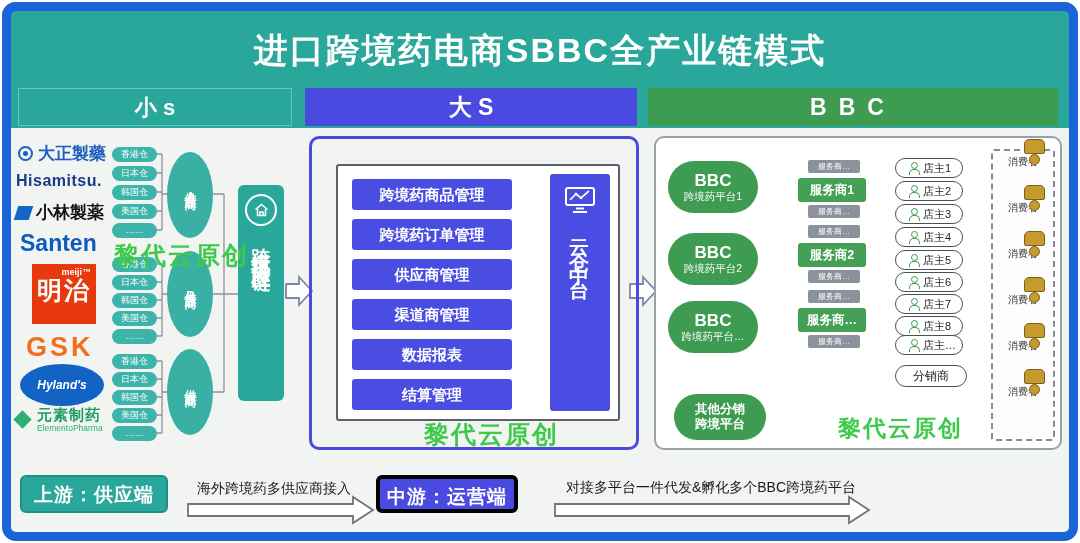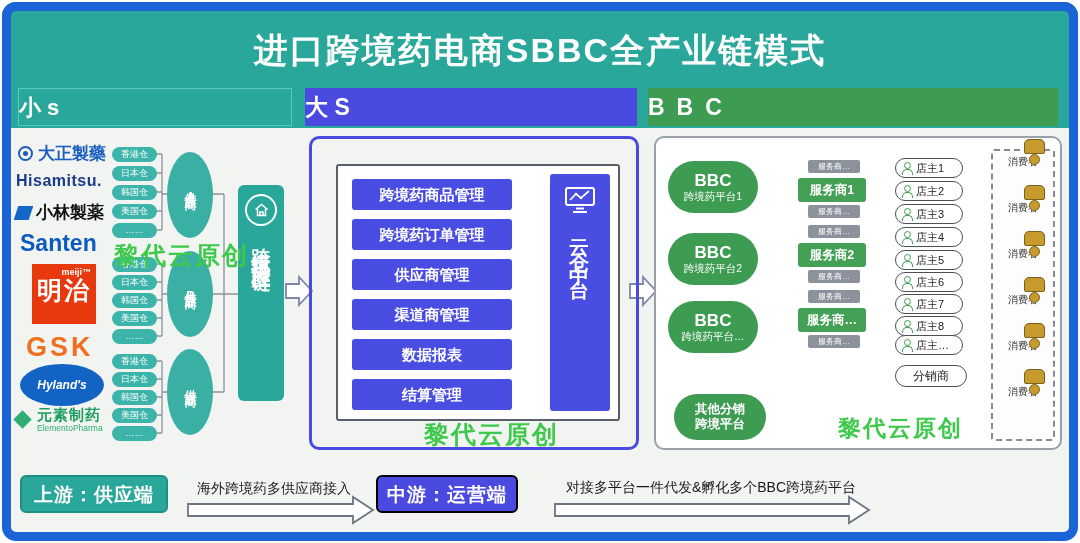--- a/index.html
+++ b/index.html
@@ -2,21 +2,21 @@
 <html><head>
 <meta charset="utf-8">
 <style>
   * { margin:0; padding:0; box-sizing:border-box; }
   body { background:#fff; font-family:"Liberation Sans","DejaVu Sans",sans-serif; }
   .page { position:relative; width:1080px; height:543px; background:#fff; overflow:hidden; }
   .canvas { position:absolute; inset:2px; background:#f2f4f2; border-radius:14px; overflow:hidden; }
   .frame-border { position:absolute; inset:2px; border:9px solid #1b64d8; border-radius:14px; z-index:60; pointer-events:none; }
   .teal-band { position:absolute; left:0; top:0; width:100%; height:126px; background:#2aa79b; }
   .title { position:absolute; left:0; right:0; top:26px; text-align:center; color:#fff; font-size:34px; font-weight:bold; letter-spacing:2px; z-index:2; }
-  .hdr { position:absolute; top:86px; height:38px; line-height:38px; color:#fff; font-weight:bold; z-index:2; }
+  .hdr { position:absolute; top:86px; height:38px; line-height:38px; text-align:center; color:#fff; font-weight:bold; z-index:2; }
   .hdr-small { left:16px; width:274px; background:#2aa79b; font-size:22px; border:1px solid #5cc9bf; }
   .hdr-big   { left:303px; width:332px; background:#4a4ae0; font-size:23px; }
   .hdr-bbc   { left:646px; width:410px; background:#3e9b52; font-size:23px; letter-spacing:12px; }
 
   svg.connectors { position:absolute; left:0; top:0; z-index:1; }
 
   
   .brand { position:absolute; display:flex; align-items:center; gap:5px; z-index:3; }
   .b-taisho { left:16px; top:140px; color:#1b5ebe; font-size:17px; font-weight:bold; }
   .crest { width:15px; height:15px; border:2px solid #1b5ebe; border-radius:50%; position:relative; }
@@ -57,36 +57,36 @@
 
   
   .bbc-panel { position:absolute; left:652px; top:134px; width:408px; height:314px; background:#fff; border:2px solid #9aa0a8; border-radius:10px; z-index:2; }
   .platform-oval { position:absolute; left:666px; width:90px; height:52px; background:#3e9b52; border-radius:26px; color:#fff; text-align:center; display:flex; flex-direction:column; justify-content:center; z-index:3; }
   .platform-oval .l1 { font-size:17px; font-weight:bold; line-height:18px; }
   .platform-oval .l2 { font-size:10.5px; line-height:13px; }
   .other-oval { position:absolute; left:672px; top:392px; width:92px; height:46px; background:#3e9b52; border-radius:23px; color:#fff; text-align:center; display:flex; flex-direction:column; justify-content:center; z-index:3; }
   .other-oval span { font-size:12.5px; font-weight:bold; line-height:15px; }
   .tag { position:absolute; left:806px; width:52px; height:13px; background:#8b929c; border-radius:2px; color:#fff; font-size:8px; line-height:13px; text-align:center; z-index:3; }
   .provider { position:absolute; left:796px; width:68px; height:24px; background:#43a055; border-radius:3px; color:#fff; font-size:12.5px; font-weight:bold; text-align:center; line-height:24px; z-index:3; }
-  .shop { position:absolute; left:893px; width:68px; height:20px; background:#fff; border:1.5px solid #4a4f58; border-radius:10px; display:flex; align-items:center; gap:4px; padding-left:6px; font-size:11px; color:#222; z-index:3; }
+  .shop { position:absolute; left:893px; width:68px; height:20px; background:#fff; border:1.5px solid #4a4f58; border-radius:10px; display:flex; align-items:center; gap:4px; padding-left:13px; font-size:11px; color:#222; z-index:3; }
   .p-green { width:10px; height:13px; position:relative; flex:0 0 auto; }
   .p-green::before { content:""; position:absolute; left:2px; top:0; width:5px; height:5px; border:1.4px solid #3e9b52; border-radius:50%; }
   .p-green::after { content:""; position:absolute; left:0; bottom:0; width:9px; height:5px; border:1.4px solid #3e9b52; border-bottom:none; border-radius:5px 5px 0 0; }
   .distributor { position:absolute; left:893px; top:363px; width:72px; height:22px; background:#fff; border:1.5px solid #4a4f58; border-radius:11px; text-align:center; line-height:20px; font-size:12px; color:#222; z-index:3; }
   .consumer-box { position:absolute; left:989px; top:147px; width:64px; height:292px; border:2px dashed #858b94; border-radius:3px; background:#fdfdfd; z-index:2; }
   .consumer { position:absolute; left:989px; width:64px; text-align:center; z-index:3; }
   .p-gold { width:22px; height:26px; margin:0 auto; position:relative; }
   .p-gold::before { content:""; position:absolute; left:6px; top:0; width:9px; height:9px; background:#c79a2e; border:1.5px solid #7a611c; border-radius:50%; }
   .p-gold::after { content:""; position:absolute; left:1px; bottom:0; width:19px; height:13px; background:#c79a2e; border:1.5px solid #7a611c; border-radius:5px 5px 2px 2px; }
   .consumer .lbl { font-size:10px; color:#333; margin-top:1px; }
 
   
   .flow-btn { position:absolute; top:473px; height:38px; border-radius:6px; color:#fff; font-weight:bold; font-size:19px; text-align:center; line-height:35px; letter-spacing:1px; z-index:3; }
   .btn-up   { left:18px;  width:148px; background:#2aa79b; border:2px solid #1f8f85; }
-  .btn-mid  { left:374px; width:142px; background:#4a4ae0; border:2px solid #000000; }
+  .btn-mid  { left:374px; width:142px; background:#4a4ae0; border:4px solid #000000; }
   .btn-down { left:884px; width:162px; background:#3e9b52; border:2px solid #338345; }
   .flow-text { position:absolute; font-size:14px; color:#1a1a1a; z-index:3; text-align:center; }
   .ft1 { left:186px; top:478px; width:172px; }
   .ft2 { left:550px; top:477px; width:318px; }
 </style>
 </head>
 <body>
 
 <div class="page">
   <div class="canvas">

